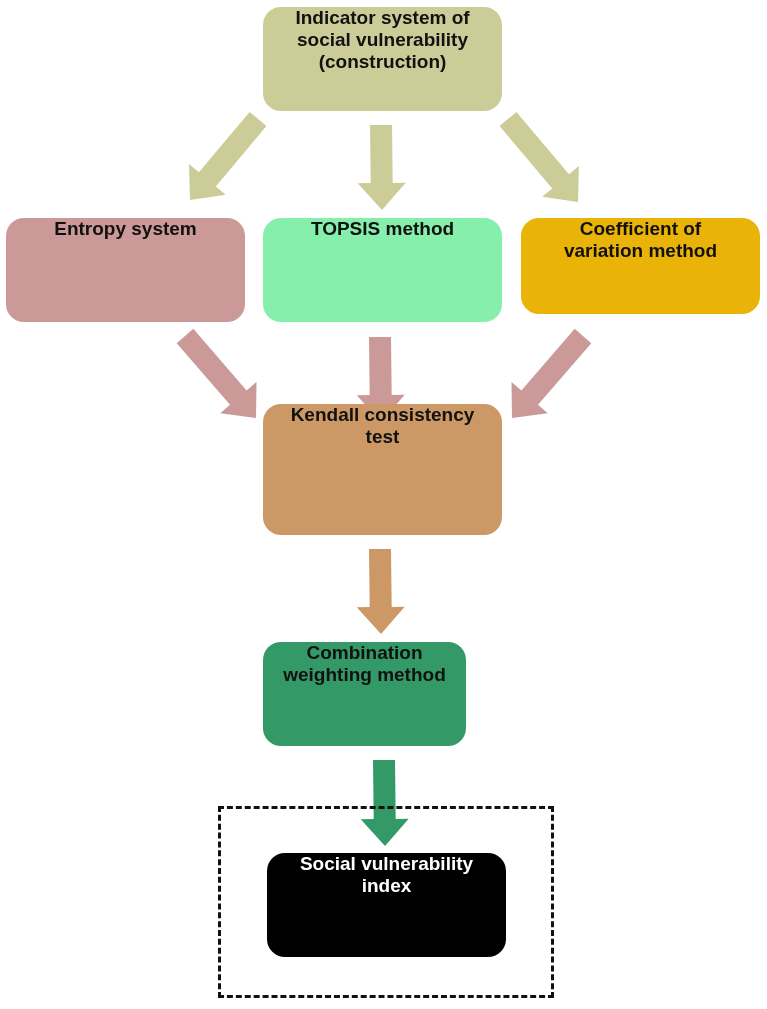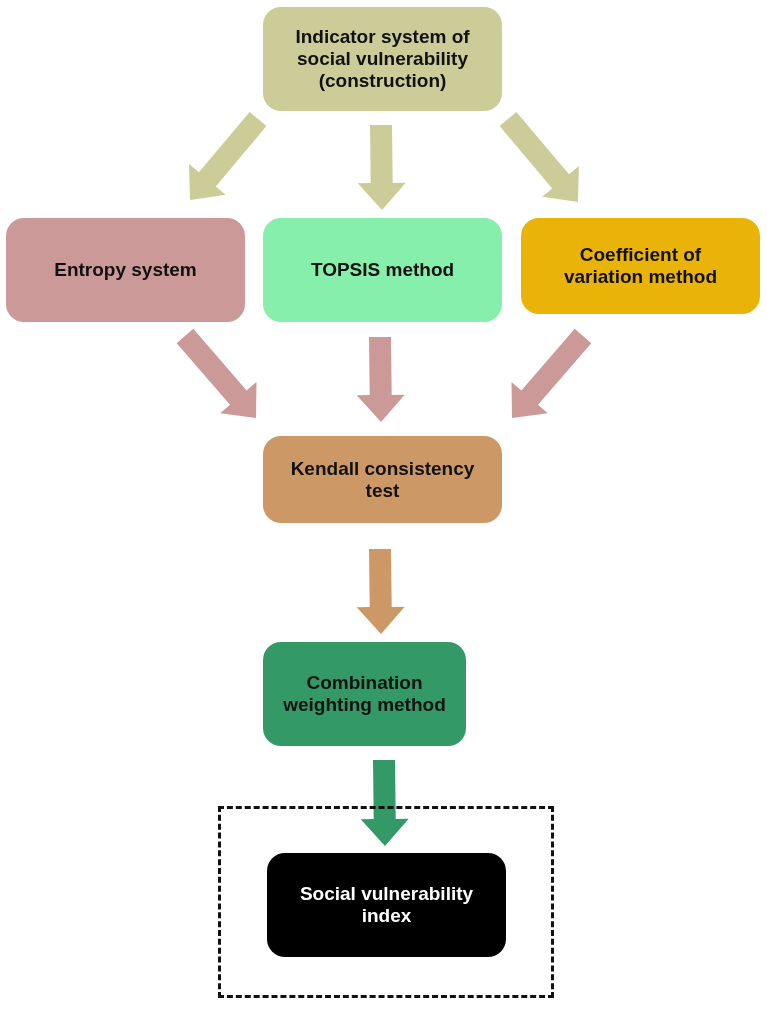--- a/index.html
+++ b/index.html
@@ -1,18 +1,18 @@
 <!DOCTYPE html>
 <html><head>
 <meta charset="utf-8">
 <style>
   html, body { margin: 0; padding: 0; background: #ffffff; }
   body { width: 767px; height: 1009px; position: relative; overflow: hidden;
          font-family: "Liberation Sans", sans-serif; }
-  .box { position: absolute; border-radius: 18px; display: flex; align-items: center;
+  .box { position: absolute; border-radius: 18px; display: flex; align-items: flex-start;
          justify-content: center; text-align: center; font-weight: bold; font-size: 19px;
          line-height: 22px; color: #111; box-sizing: border-box; padding: 0 0; }
   .box span { white-space: pre-line; }
   #arrows { position: absolute; left: 0; top: 0; }
   .dashed { position: absolute; left: 218px; top: 806px; width: 336px; height: 192px;
             border: 3px dashed #111; box-sizing: border-box; }
 </style>
 </head>
 <body>
 
@@ -41,21 +41,21 @@
 
 <div class="box" style="left:263px;top:218px;width:239px;height:104px;background:#86efac;">
   <span>TOPSIS method</span>
 </div>
 
 <div class="box" style="left:521px;top:218px;width:239px;height:96px;background:#eab308;">
   <span>Coefficient of
 variation method</span>
 </div>
 
-<div class="box" style="left:263px;top:436px;width:239px;height:87px;background:#cc9966;">
+<div class="box" style="left:263px;top:404px;width:239px;height:131px;background:#cc9966;">
   <span>Kendall consistency
 test</span>
 </div>
 
 <div class="box" style="left:263px;top:642px;width:203px;height:104px;background:#339966;">
   <span>Combination
 weighting method</span>
 </div>
 
 <div class="box" style="left:267px;top:853px;width:239px;height:104px;background:#000000;color:#ffffff;">

